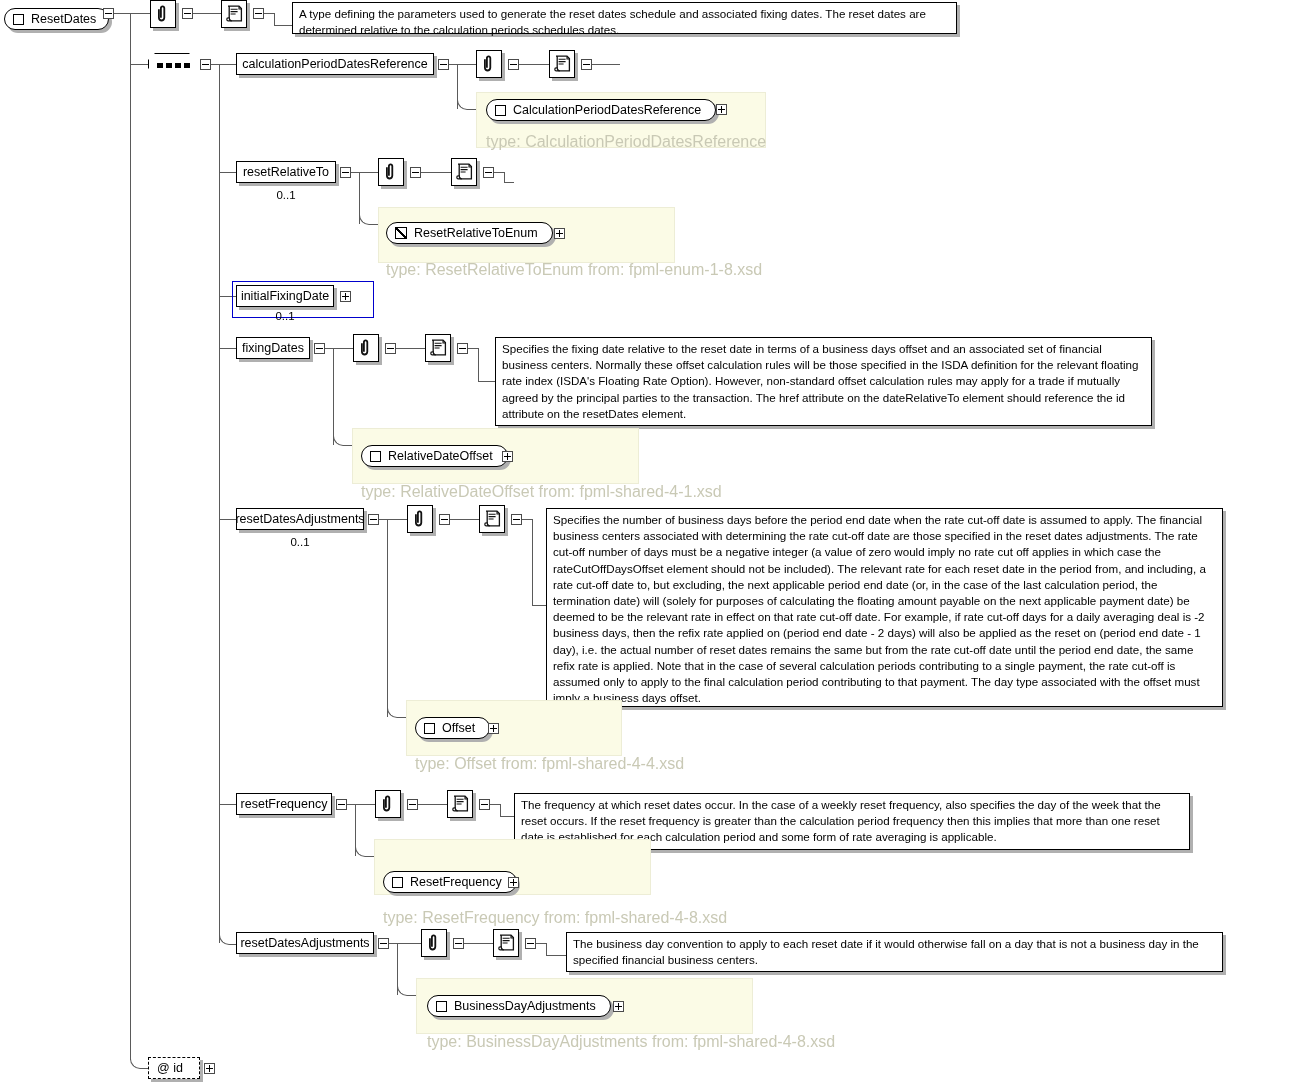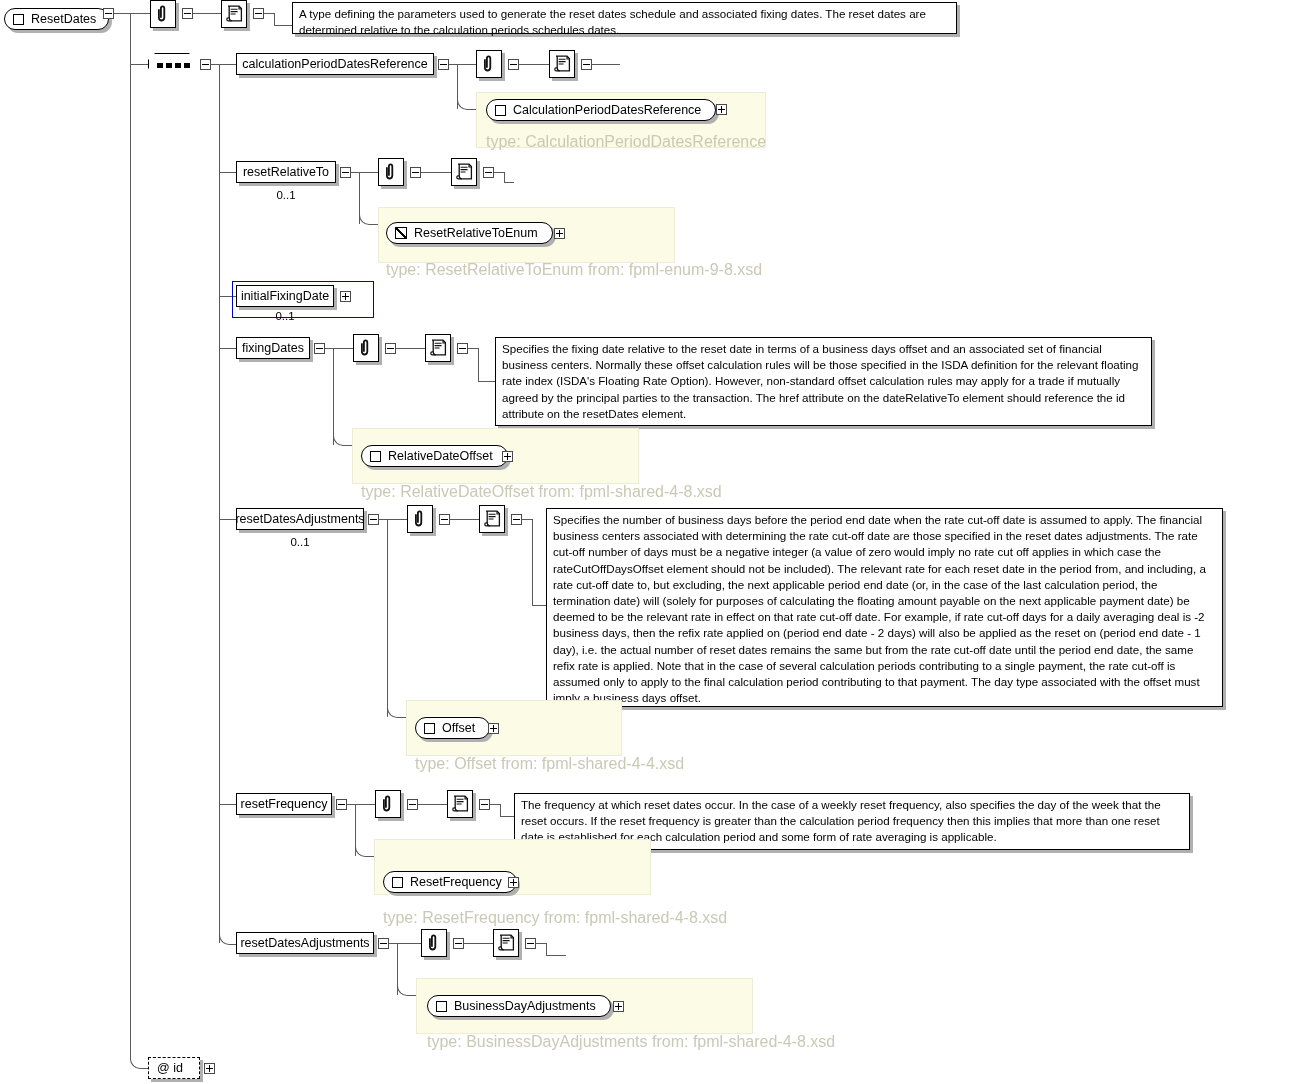--- a/index.html
+++ b/index.html
@@ -294,21 +294,21 @@
   <div class="ln h" style="left:494px;top:172px;width:10px;"></div>
   <div class="ln v" style="left:504px;top:172px;height:10px;"></div>
   <div class="ln h" style="left:504px;top:182px;width:10px;"></div>
   <div class="elbow" style="left:359px;top:215px;width:19px;height:9px;"></div>
   <div class="typepanel" style="left:378px;top:207px;width:297px;height:56px;"></div>
   <div class="capsule" style="left:386px;top:222px;">
     <span class="enumg"></span>
     <span>ResetRelativeToEnum</span>
   </div>
   <div class="tog plus" style="left:554px;top:228px;"></div>
-  <div class="typelabel" style="left:386px;top:262px;">type: ResetRelativeToEnum from: fpml-enum-9-8.xsd</div>
+  <div class="typelabel" style="left:386px;top:262px;">type: ResetRelativeToEnum from: fpml-enum-1-8.xsd</div>
 
   <div class="ln h" style="left:219px;top:296px;width:17px;"></div>
   <div class="selframe" style="left:232px;top:281px;width:142px;height:37px;"></div>
   <div class="elbox" style="left:236px;top:285px;width:98px;">
     <span>initialFixingDate</span>
   </div>
   <div class="tog plus" style="left:340px;top:291px;"></div>
   <div class="card" style="left:236px;top:311px;width:98px;">0..1</div>
 
   <div class="ln h" style="left:219px;top:348px;width:17px;"></div>
@@ -339,21 +339,21 @@
   <div class="ln v" style="left:478px;top:348px;height:33px;"></div>
   <div class="ln h" style="left:478px;top:381px;width:17px;"></div>
   <div class="docbox" style="left:495px;top:337px;width:657px;height:89px;">Specifies the fixing date relative to the reset date in terms of a business days offset and an associated set of financial business centers. Normally these offset calculation rules will be those specified in the ISDA definition for the relevant floating rate index (ISDA's Floating Rate Option). However, non-standard offset calculation rules may apply for a trade if mutually agreed by the principal parties to the transaction. The href attribute on the dateRelativeTo element should reference the id attribute on the resetDates element.</div>
   <div class="elbow" style="left:333px;top:436px;width:19px;height:9px;"></div>
   <div class="typepanel" style="left:352px;top:428px;width:287px;height:56px;"></div>
   <div class="capsule" style="left:361px;top:445px;">
     <span class="sq"></span>
     <span>RelativeDateOffset</span>
   </div>
   <div class="tog plus" style="left:502px;top:451px;"></div>
-  <div class="typelabel" style="left:361px;top:484px;">type: RelativeDateOffset from: fpml-shared-4-8.xsd</div>
+  <div class="typelabel" style="left:361px;top:484px;">type: RelativeDateOffset from: fpml-shared-4-1.xsd</div>
 
   <div class="ln h" style="left:219px;top:519px;width:17px;"></div>
   <div class="elbox" style="left:236px;top:508px;width:128px;">
     <span>resetDatesAdjustments</span>
   </div>
   <div class="card" style="left:236px;top:537px;width:128px;">0..1</div>
   <div class="tog" style="left:368px;top:514px;"></div>
   <div class="ln h" style="left:379px;top:519px;width:8px;"></div>
   <div class="ln v" style="left:387px;top:519px;height:198px;"></div>
   <div class="ln h" style="left:387px;top:519px;width:20px;"></div>
@@ -443,20 +443,21 @@
         <path d="M2 1.2h11l2.4 2.4v12.2H5.8c-1.6 0-2.6-.8-2.6-2.3V1.2z" fill="#fff" stroke="#111" stroke-width="1.3"></path>
         <path d="M4.6 4.2h7M4.6 6.6h7M4.6 9h5" stroke="#111" stroke-width="1.1"></path>
         <path d="M13 1.4v2.6h2.6" fill="none" stroke="#111" stroke-width="1.1"></path>
         <path d="M3.3 13.3c0 1.6 1 2.5 2.5 2.5H2.2c-1 0-1.4-.7-1.4-1.6 0-.8.5-1.4 1.3-1.4h1.2z" fill="#fff" stroke="#111" stroke-width="1.2"></path>
       </svg>
   </div>
   <div class="tog" style="left:525px;top:938px;"></div>
   <div class="ln h" style="left:536px;top:943px;width:10px;"></div>
   <div class="ln v" style="left:546px;top:943px;height:12px;"></div>
   <div class="ln h" style="left:546px;top:955px;width:20px;"></div>
+  <div class="docbox" style="left:566px;top:932px;width:657px;height:40px;">The business day convention to apply to each reset date if it would otherwise fall on a day that is not a business day in the specified financial business centers.</div>
   <div class="elbow" style="left:397px;top:986px;width:19px;height:9px;"></div>
   <div class="typepanel" style="left:416px;top:978px;width:337px;height:56px;"></div>
   <div class="capsule" style="left:427px;top:995px;">
     <span class="sq"></span>
     <span>BusinessDayAdjustments</span>
   </div>
   <div class="tog plus" style="left:613px;top:1001px;"></div>
   <div class="typelabel" style="left:427px;top:1034px;">type: BusinessDayAdjustments from: fpml-shared-4-8.xsd</div>
 
   <div class="elbow" style="left:130px;top:1052px;width:18px;height:16px;"></div>

